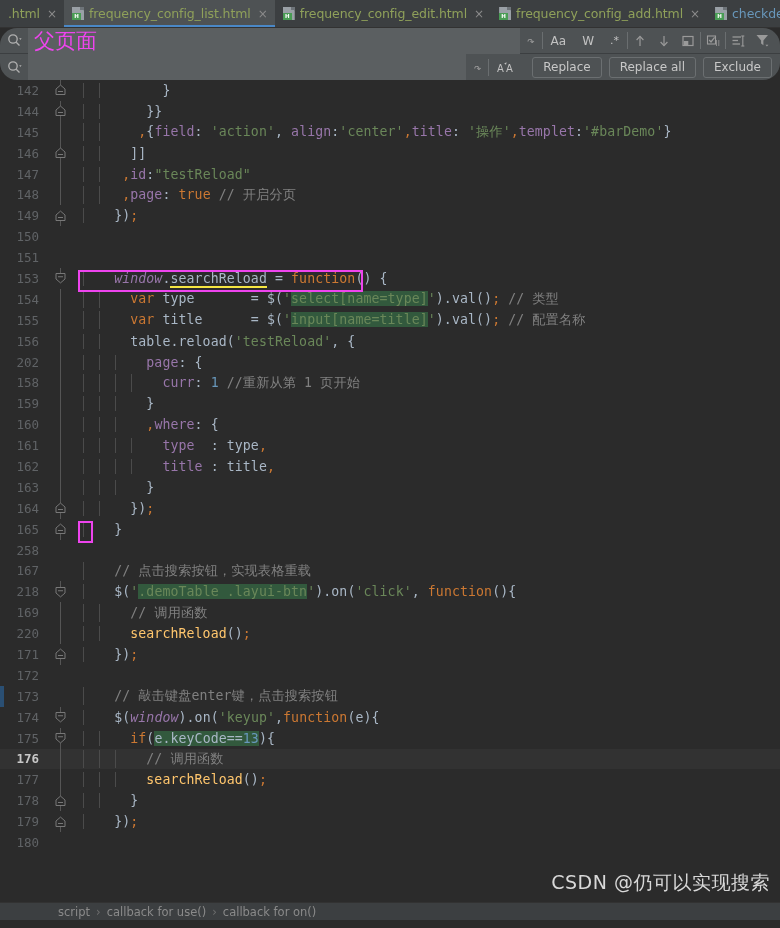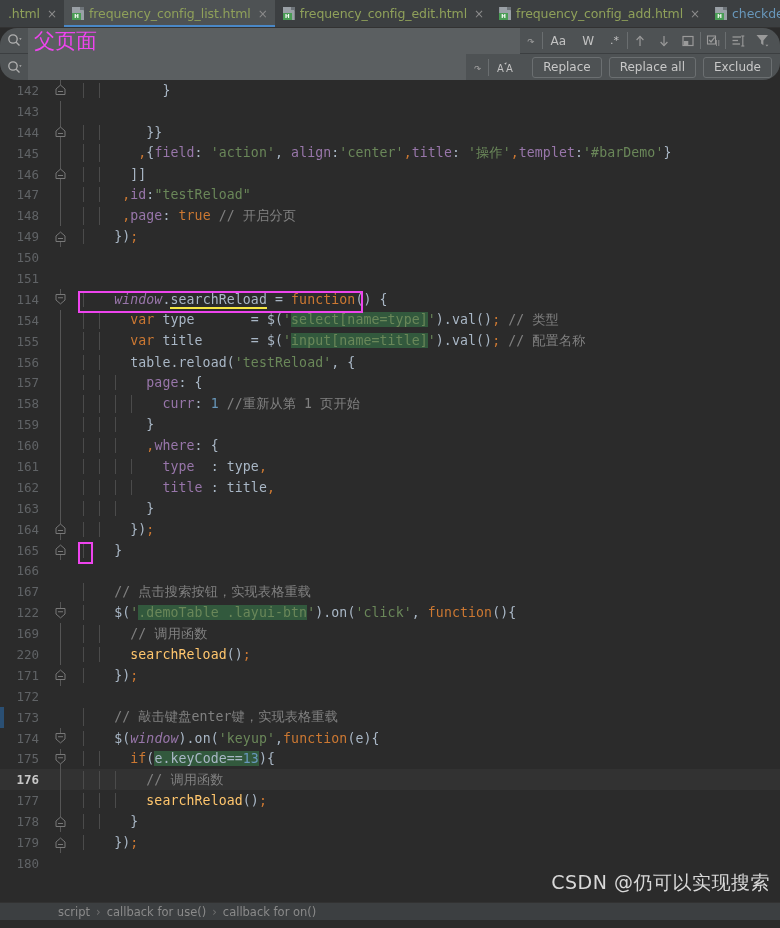--- a/index.html
+++ b/index.html
@@ -322,74 +322,73 @@
     </div>
   </div>
 </div>
 
 <div class="editor">
   <div class="codescroll" id="codelines">
       <div class="line"><span class="gutter">142</span><span class="foldcol"><span class="foldline half-bot"></span><span class="foldmark"><svg width="13" height="13" viewBox="0 0 13 13">
               <path d="M2 5.5 L6.5 1.6 L11 5.5 L11 11 L2 11 Z" fill="#2b2b2b" stroke="#787878" stroke-width="1"></path>
               <line x1="4" y1="8" x2="9" y2="8" stroke="#787878" stroke-width="1.1"></line>
             </svg></span></span><span class="codecell"><span class="iguide" style="left: 9px;"></span><span class="iguide" style="left: 24.86px;"></span><span class="pl">          }</span></span></div>
-      <div class="line"><span class="gutter">143</span><span class="foldcol"><span class="foldline"></span></span><span class="codecell"><span class="iguide" style="left: 9px;"></span><span class="iguide" style="left: 24.86px;"></span></span></div>
       <div class="line"><span class="gutter">144</span><span class="foldcol"><span class="foldline"></span><span class="foldmark"><svg width="13" height="13" viewBox="0 0 13 13">
               <path d="M2 5.5 L6.5 1.6 L11 5.5 L11 11 L2 11 Z" fill="#2b2b2b" stroke="#787878" stroke-width="1"></path>
               <line x1="4" y1="8" x2="9" y2="8" stroke="#787878" stroke-width="1.1"></line>
             </svg></span></span><span class="codecell"><span class="iguide" style="left: 9px;"></span><span class="iguide" style="left: 24.86px;"></span><span class="pl">        }}</span></span></div>
       <div class="line"><span class="gutter">145</span><span class="foldcol"><span class="foldline"></span></span><span class="codecell"><span class="iguide" style="left: 9px;"></span><span class="iguide" style="left: 24.86px;"></span><span class="pl">       </span><span class="kw">,</span><span class="pl">{</span><span class="purp">field</span><span class="pl">: </span><span class="str">'action'</span><span class="pl">, </span><span class="purp">align</span><span class="pl">:</span><span class="str">'center'</span><span class="kw">,</span><span class="purp">title</span><span class="pl">: </span><span class="str">'操作'</span><span class="kw">,</span><span class="purp sqg">templet</span><span class="pl">:</span><span class="str">'#barDemo'</span><span class="pl">}</span></span></div>
       <div class="line"><span class="gutter">146</span><span class="foldcol"><span class="foldline"></span><span class="foldmark"><svg width="13" height="13" viewBox="0 0 13 13">
               <path d="M2 5.5 L6.5 1.6 L11 5.5 L11 11 L2 11 Z" fill="#2b2b2b" stroke="#787878" stroke-width="1"></path>
               <line x1="4" y1="8" x2="9" y2="8" stroke="#787878" stroke-width="1.1"></line>
             </svg></span></span><span class="codecell"><span class="iguide" style="left: 9px;"></span><span class="iguide" style="left: 24.86px;"></span><span class="pl">      ]]</span></span></div>
       <div class="line"><span class="gutter">147</span><span class="foldcol"><span class="foldline"></span></span><span class="codecell"><span class="iguide" style="left: 9px;"></span><span class="iguide" style="left: 24.86px;"></span><span class="pl">     </span><span class="kw">,</span><span class="purp">id</span><span class="pl">:</span><span class="str">"testReload"</span></span></div>
       <div class="line"><span class="gutter">148</span><span class="foldcol"><span class="foldline"></span></span><span class="codecell"><span class="iguide" style="left: 9px;"></span><span class="iguide" style="left: 24.86px;"></span><span class="pl">     </span><span class="kw">,</span><span class="purp">page</span><span class="pl">: </span><span class="kw">true</span><span class="pl"> </span><span class="com">// 开启分页</span></span></div>
       <div class="line"><span class="gutter">149</span><span class="foldcol"><span class="foldline half-top"></span><span class="foldmark"><svg width="13" height="13" viewBox="0 0 13 13">
               <path d="M2 5.5 L6.5 1.6 L11 5.5 L11 11 L2 11 Z" fill="#2b2b2b" stroke="#787878" stroke-width="1"></path>
               <line x1="4" y1="8" x2="9" y2="8" stroke="#787878" stroke-width="1.1"></line>
             </svg></span></span><span class="codecell"><span class="iguide" style="left: 9px;"></span><span class="pl">    })</span><span class="kw">;</span></span></div>
       <div class="line"><span class="gutter">150</span><span class="foldcol"></span><span class="codecell"><span class="iguide" style="left: 9px;"></span></span></div>
       <div class="line"><span class="gutter">151</span><span class="foldcol"></span><span class="codecell"><span class="iguide" style="left: 9px;"></span></span></div>
-      <div class="line"><span class="gutter">114</span><span class="foldcol"><span class="foldline half-bot"></span><span class="foldmark"><svg width="13" height="13" viewBox="0 0 13 13">
+      <div class="line"><span class="gutter">153</span><span class="foldcol"><span class="foldline half-bot"></span><span class="foldmark"><svg width="13" height="13" viewBox="0 0 13 13">
               <path d="M2 2 L11 2 L11 7.5 L6.5 11.4 L2 7.5 Z" fill="#2b2b2b" stroke="#787878" stroke-width="1"></path>
               <line x1="4" y1="5.2" x2="9" y2="5.2" stroke="#787878" stroke-width="1.1"></line>
             </svg></span></span><span class="codecell"><span class="iguide" style="left: 9px;"></span><span class="pl">    </span><span class="purpi">window</span><span class="pl">.</span><span class="pl ylu">searchReload</span><span class="pl"> = </span><span class="kw">function</span><span class="pl">() {</span><span class="mbox" style="left: 4px; width: 285px; top: -1px; height: 22px;"></span></span></div>
       <div class="line"><span class="gutter">154</span><span class="foldcol"><span class="foldline"></span></span><span class="codecell"><span class="iguide" style="left: 9px;"></span><span class="iguide" style="left: 24.86px;"></span><span class="pl">      </span><span class="kw sqg">var</span><span class="pl"> type       = </span><span class="pl">$(</span><span class="str">'</span><span class="str hit">select[name=type]</span><span class="str">'</span><span class="pl">).</span><span class="pl">val</span><span class="pl">()</span><span class="kw">;</span><span class="pl"> </span><span class="com">// 类型</span></span></div>
       <div class="line"><span class="gutter">155</span><span class="foldcol"><span class="foldline"></span></span><span class="codecell"><span class="iguide" style="left: 9px;"></span><span class="iguide" style="left: 24.86px;"></span><span class="pl">      </span><span class="kw sqg">var</span><span class="pl"> title      = </span><span class="pl">$(</span><span class="str">'</span><span class="str hit">input[name=title]</span><span class="str">'</span><span class="pl">).</span><span class="pl">val</span><span class="pl">()</span><span class="kw">;</span><span class="pl"> </span><span class="com">// 配置名称</span></span></div>
       <div class="line"><span class="gutter">156</span><span class="foldcol"><span class="foldline"></span></span><span class="codecell"><span class="iguide" style="left: 9px;"></span><span class="iguide" style="left: 24.86px;"></span><span class="pl">      table.</span><span class="pl">reload</span><span class="pl">(</span><span class="str">'testReload'</span><span class="pl">, {</span></span></div>
-      <div class="line"><span class="gutter">157</span><span class="foldcol"><span class="foldline"></span></span><span class="codecell"><span class="iguide" style="left: 9px;"></span><span class="iguide" style="left: 24.86px;"></span><span class="iguide" style="left: 40.72px;"></span><span class="pl">        </span><span class="purp">page</span><span class="pl">: {</span></span></div>
+      <div class="line"><span class="gutter">202</span><span class="foldcol"><span class="foldline"></span></span><span class="codecell"><span class="iguide" style="left: 9px;"></span><span class="iguide" style="left: 24.86px;"></span><span class="iguide" style="left: 40.72px;"></span><span class="pl">        </span><span class="purp">page</span><span class="pl">: {</span></span></div>
       <div class="line"><span class="gutter">158</span><span class="foldcol"><span class="foldline"></span></span><span class="codecell"><span class="iguide" style="left: 9px;"></span><span class="iguide" style="left: 24.86px;"></span><span class="iguide" style="left: 40.72px;"></span><span class="iguide" style="left: 56.58px;"></span><span class="pl">          </span><span class="purp">curr</span><span class="pl">: </span><span class="num">1</span><span class="pl"> </span><span class="com">//重新从第 1 页开始</span></span></div>
       <div class="line"><span class="gutter">159</span><span class="foldcol"><span class="foldline"></span></span><span class="codecell"><span class="iguide" style="left: 9px;"></span><span class="iguide" style="left: 24.86px;"></span><span class="iguide" style="left: 40.72px;"></span><span class="pl">        }</span></span></div>
       <div class="line"><span class="gutter">160</span><span class="foldcol"><span class="foldline"></span></span><span class="codecell"><span class="iguide" style="left: 9px;"></span><span class="iguide" style="left: 24.86px;"></span><span class="iguide" style="left: 40.72px;"></span><span class="pl">        </span><span class="kw">,</span><span class="purp">where</span><span class="pl">: {</span></span></div>
       <div class="line"><span class="gutter">161</span><span class="foldcol"><span class="foldline"></span></span><span class="codecell"><span class="iguide" style="left: 9px;"></span><span class="iguide" style="left: 24.86px;"></span><span class="iguide" style="left: 40.72px;"></span><span class="iguide" style="left: 56.58px;"></span><span class="pl">          </span><span class="purp">type</span><span class="pl">  : type</span><span class="kw">,</span></span></div>
       <div class="line"><span class="gutter">162</span><span class="foldcol"><span class="foldline"></span></span><span class="codecell"><span class="iguide" style="left: 9px;"></span><span class="iguide" style="left: 24.86px;"></span><span class="iguide" style="left: 40.72px;"></span><span class="iguide" style="left: 56.58px;"></span><span class="pl">          </span><span class="purp">title</span><span class="pl"> : title</span><span class="kw">,</span></span></div>
       <div class="line"><span class="gutter">163</span><span class="foldcol"><span class="foldline"></span></span><span class="codecell"><span class="iguide" style="left: 9px;"></span><span class="iguide" style="left: 24.86px;"></span><span class="iguide" style="left: 40.72px;"></span><span class="pl">        }</span></span></div>
       <div class="line"><span class="gutter">164</span><span class="foldcol"><span class="foldline"></span><span class="foldmark"><svg width="13" height="13" viewBox="0 0 13 13">
               <path d="M2 5.5 L6.5 1.6 L11 5.5 L11 11 L2 11 Z" fill="#2b2b2b" stroke="#787878" stroke-width="1"></path>
               <line x1="4" y1="8" x2="9" y2="8" stroke="#787878" stroke-width="1.1"></line>
             </svg></span></span><span class="codecell"><span class="iguide" style="left: 9px;"></span><span class="iguide" style="left: 24.86px;"></span><span class="pl">      })</span><span class="kw">;</span></span></div>
       <div class="line"><span class="gutter">165</span><span class="foldcol"><span class="foldline half-top"></span><span class="foldmark"><svg width="13" height="13" viewBox="0 0 13 13">
               <path d="M2 5.5 L6.5 1.6 L11 5.5 L11 11 L2 11 Z" fill="#2b2b2b" stroke="#787878" stroke-width="1"></path>
               <line x1="4" y1="8" x2="9" y2="8" stroke="#787878" stroke-width="1.1"></line>
             </svg></span></span><span class="codecell"><span class="iguide" style="left: 9px;"></span><span class="pl">    }</span><span class="mbox" style="left: 4px; width: 15px; top: -1px; height: 22px;"></span></span></div>
-      <div class="line"><span class="gutter">166</span><span class="foldcol"></span><span class="codecell"><span class="iguide" style="left: 9px;"></span></span></div>
+      <div class="line"><span class="gutter">258</span><span class="foldcol"></span><span class="codecell"><span class="iguide" style="left: 9px;"></span></span></div>
       <div class="line"><span class="gutter">167</span><span class="foldcol"></span><span class="codecell"><span class="iguide" style="left: 9px;"></span><span class="com">    // 点击搜索按钮，实现表格重载</span></span></div>
-      <div class="line"><span class="gutter">122</span><span class="foldcol"><span class="foldline half-bot"></span><span class="foldmark"><svg width="13" height="13" viewBox="0 0 13 13">
+      <div class="line"><span class="gutter">218</span><span class="foldcol"><span class="foldline half-bot"></span><span class="foldmark"><svg width="13" height="13" viewBox="0 0 13 13">
               <path d="M2 2 L11 2 L11 7.5 L6.5 11.4 L2 7.5 Z" fill="#2b2b2b" stroke="#787878" stroke-width="1"></path>
               <line x1="4" y1="5.2" x2="9" y2="5.2" stroke="#787878" stroke-width="1.1"></line>
             </svg></span></span><span class="codecell"><span class="iguide" style="left: 9px;"></span><span class="pl">    </span><span class="pl">$(</span><span class="str">'</span><span class="str hit">.demoTable .layui-btn</span><span class="str">'</span><span class="pl">).</span><span class="pl">on</span><span class="pl">(</span><span class="str">'click'</span><span class="pl">, </span><span class="kw">function</span><span class="pl">(){</span></span></div>
       <div class="line"><span class="gutter">169</span><span class="foldcol"><span class="foldline"></span></span><span class="codecell"><span class="iguide" style="left: 9px;"></span><span class="iguide" style="left: 24.86px;"></span><span class="com">      // 调用函数</span></span></div>
       <div class="line"><span class="gutter">220</span><span class="foldcol"><span class="foldline"></span></span><span class="codecell"><span class="iguide" style="left: 9px;"></span><span class="iguide" style="left: 24.86px;"></span><span class="pl">      </span><span class="fn">searchReload</span><span class="pl">()</span><span class="kw">;</span></span></div>
       <div class="line"><span class="gutter">171</span><span class="foldcol"><span class="foldline half-top"></span><span class="foldmark"><svg width="13" height="13" viewBox="0 0 13 13">
               <path d="M2 5.5 L6.5 1.6 L11 5.5 L11 11 L2 11 Z" fill="#2b2b2b" stroke="#787878" stroke-width="1"></path>
               <line x1="4" y1="8" x2="9" y2="8" stroke="#787878" stroke-width="1.1"></line>
             </svg></span></span><span class="codecell"><span class="iguide" style="left: 9px;"></span><span class="pl">    })</span><span class="kw">;</span></span></div>
       <div class="line"><span class="gutter">172</span><span class="foldcol"></span><span class="codecell"><span class="iguide" style="left: 9px;"></span></span></div>
-      <div class="line"><span class="bluemark"></span><span class="gutter">173</span><span class="foldcol"></span><span class="codecell"><span class="iguide" style="left: 9px;"></span><span class="com">    // 敲击键盘enter键，实现表格重载</span></span></div>
+      <div class="line"><span class="bluemark"></span><span class="gutter">173</span><span class="foldcol"></span><span class="codecell"><span class="iguide" style="left: 9px;"></span><span class="com">    // 敲击键盘enter键，点击搜索按钮</span></span></div>
       <div class="line"><span class="gutter">174</span><span class="foldcol"><span class="foldline half-bot"></span><span class="foldmark"><svg width="13" height="13" viewBox="0 0 13 13">
               <path d="M2 2 L11 2 L11 7.5 L6.5 11.4 L2 7.5 Z" fill="#2b2b2b" stroke="#787878" stroke-width="1"></path>
               <line x1="4" y1="5.2" x2="9" y2="5.2" stroke="#787878" stroke-width="1.1"></line>
             </svg></span></span><span class="codecell"><span class="iguide" style="left: 9px;"></span><span class="pl">    </span><span class="pl">$(</span><span class="purpi">window</span><span class="pl">).</span><span class="pl">on</span><span class="pl">(</span><span class="str">'keyup'</span><span class="pl">,</span><span class="kw">function</span><span class="pl">(e){</span></span></div>
       <div class="line"><span class="gutter">175</span><span class="foldcol"><span class="foldline"></span><span class="foldmark"><svg width="13" height="13" viewBox="0 0 13 13">
               <path d="M2 2 L11 2 L11 7.5 L6.5 11.4 L2 7.5 Z" fill="#2b2b2b" stroke="#787878" stroke-width="1"></path>
               <line x1="4" y1="5.2" x2="9" y2="5.2" stroke="#787878" stroke-width="1.1"></line>
             </svg></span></span><span class="codecell"><span class="iguide" style="left: 9px;"></span><span class="iguide" style="left: 24.86px;"></span><span class="pl">      </span><span class="kw">if</span><span class="pl">(</span><span class="pl hit">e.keyCode==</span><span class="num hit">13</span><span class="pl">){</span></span></div>
       <div class="line current"><span class="gutter">176</span><span class="foldcol"><span class="foldline"></span></span><span class="codecell"><span class="iguide" style="left: 9px;"></span><span class="iguide" style="left: 24.86px;"></span><span class="iguide" style="left: 40.72px;"></span><span class="com">        // 调用函数</span></span></div>
       <div class="line"><span class="gutter">177</span><span class="foldcol"><span class="foldline"></span></span><span class="codecell"><span class="iguide" style="left: 9px;"></span><span class="iguide" style="left: 24.86px;"></span><span class="iguide" style="left: 40.72px;"></span><span class="pl">        </span><span class="fn">searchReload</span><span class="pl">()</span><span class="kw">;</span></span></div>

